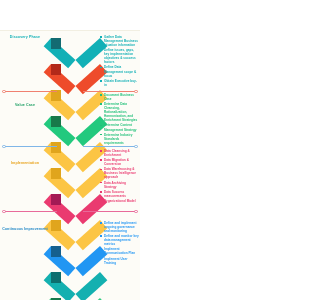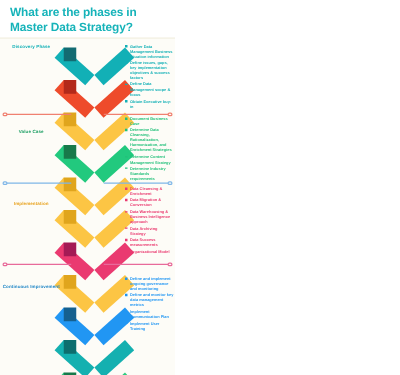--- a/index.html
+++ b/index.html
@@ -122,23 +122,20 @@
     background:#fdfcf7;
   }
   .divider .dot.left  { left:0; }
   .divider .dot.right { right:0; }
 </style>
 </head>
 <body>
 
 <div class="poster">
 
-  <div class="title-wrap">
-    <div class="title">What are the phases in Master Data Strategy?</div>
-  </div>
 
   <div class="board">
 
     <div class="chev-col">
         <div class="chev" style="top: 4px;">
           <div class="arm l" style="background: rgb(18, 176, 182);"></div>
           <div class="arm r" style="background: rgb(18, 176, 182);"></div>
           <div class="cap" style="background: rgb(19, 107, 114);"></div>
         </div>
         <div class="chev" style="top: 30px;">

